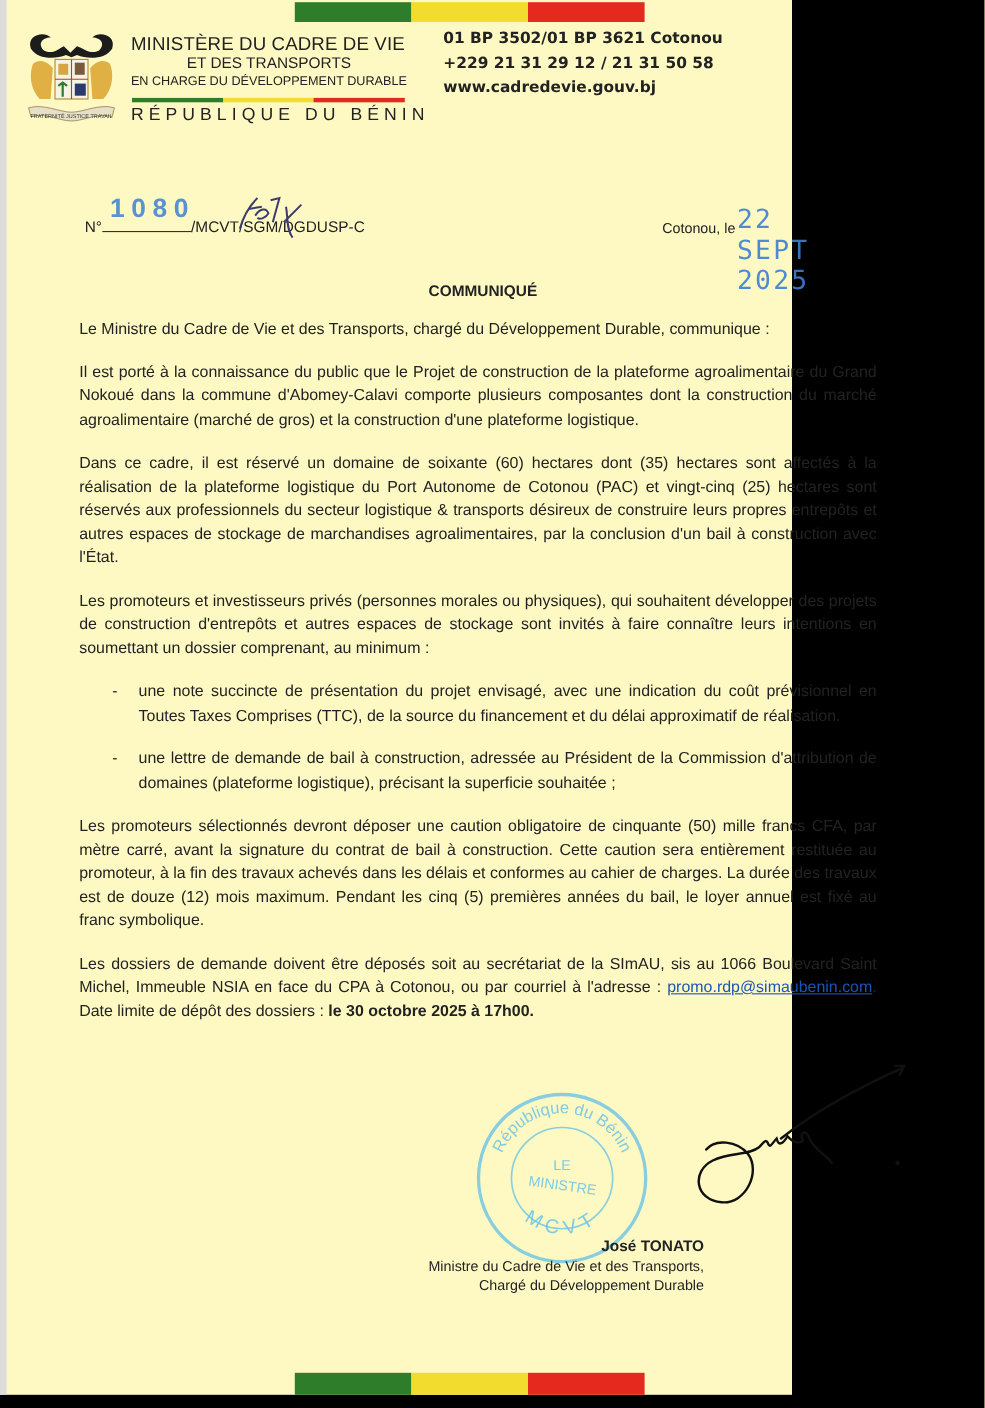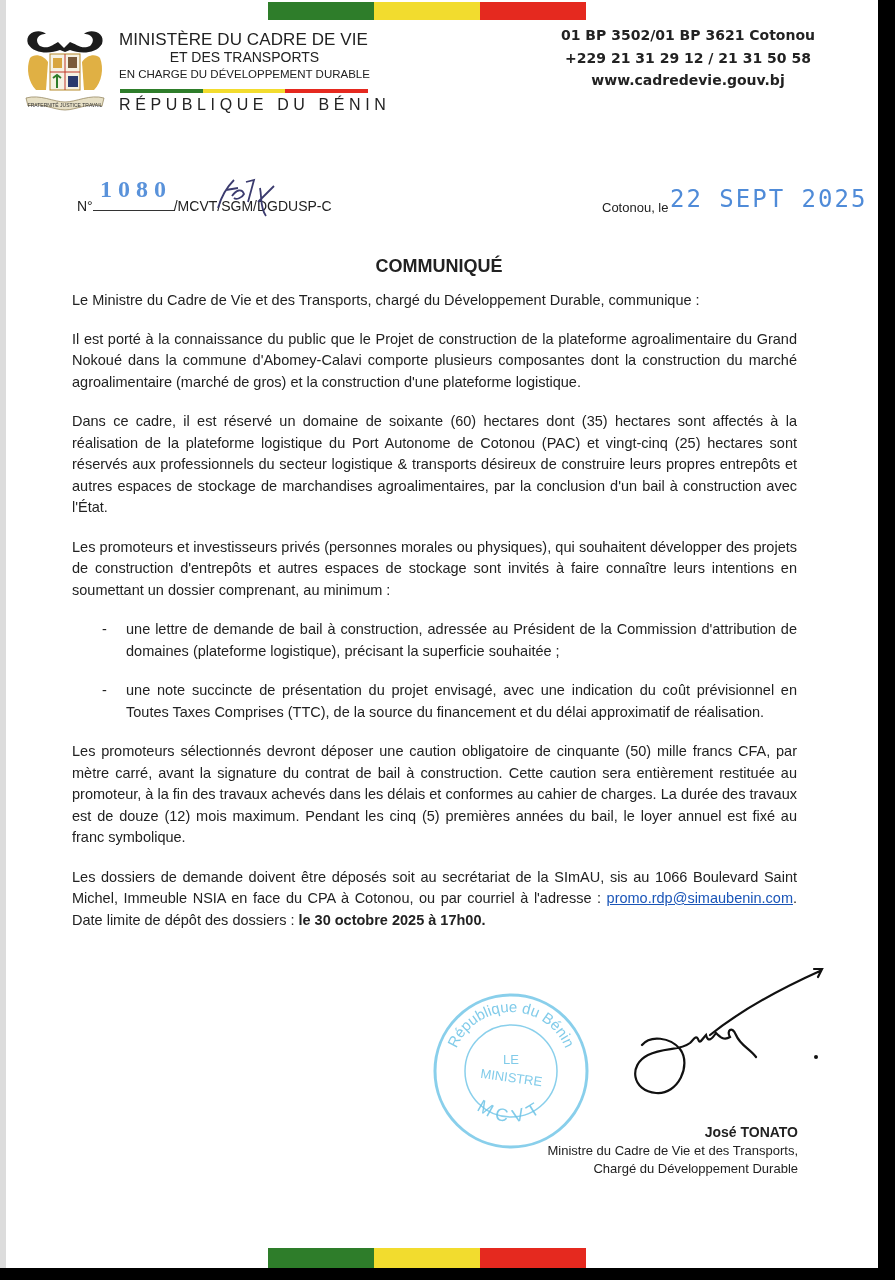--- a/index.html
+++ b/index.html
@@ -1,47 +1,47 @@
 <!DOCTYPE html>
 <html><head>
 <meta charset="utf-8">
 <style>
   html, body { margin:0; padding:0; }
   body { width:895px; height:1280px; position:relative; background:#000; overflow:hidden;
          font-family:"Liberation Sans", sans-serif; color:#1a1a1a; }
-  .page { position:absolute; left:0; top:0; width:878px; height:1268px; background:#ffffff; }
+  .page { position:absolute; left:0; top:0; width:720px; height:1268px; background:#fef9c3; }
   .left-edge { position:absolute; left:0; top:0; width:6px; height:1268px; background:#dcdcdc; }
   .flag { position:absolute; display:flex; }
   .flag span { display:block; height:100%; }
   .flag-top { left:268px; top:2px; width:318px; height:18px; }
   .flag-bottom { left:268px; top:1248px; width:318px; height:20px; }
   .flag .g { background:#2e7d2a; flex:1; }
   .flag .y { background:#f2dc2e; flex:1; }
   .flag .r { background:#e5291f; flex:1; }
 
   .emblem { position:absolute; left:20px; top:28px; width:90px; height:84px; }
   .ministry { position:absolute; left:119px; top:30px; }
   .ministry .l1 { font-size:17px; font-weight:normal; color:#222; letter-spacing:0.1px; line-height:19px; }
   .ministry .l2 { font-size:14px; color:#222; line-height:17px;text-align:center; }
   .ministry .l3 { font-size:11.5px; color:#222; line-height:16px; }
   .mini-flag { position:absolute; left:120px; top:89px; width:248px; height:4px; display:flex; }
   .mini-flag span { flex:1; }
   .republic { position:absolute; left:119px; top:96px; font-size:16px; letter-spacing:4.6px; color:#222; }
 
-  .contact { position:absolute; right:63px; top:24px; text-align:center; font-family:"DejaVu Sans", sans-serif; font-weight:bold; font-size:14px; line-height:22.5px; color:#222; }
+  .contact { position:absolute; right:63px; top:24px; text-align:left; font-family:"DejaVu Sans", sans-serif; font-weight:bold; font-size:14px; line-height:22.5px; color:#222; }
 
   .ref { position:absolute; left:77px; top:198px; font-size:14px; color:#222; }
   .ref .blank { display:inline-block; width:81px; border-bottom:1px solid #333; height:10px; }
-  .stamp-num { position:absolute; left:100px; top:176px; font-size:24px; color:#3d7fd4; letter-spacing:6px; font-family:Liberation Serif, serif; font-weight:bold; opacity:0.85; }
+  .stamp-num { position:absolute; left:100px; top:176px; font-size:24px; color:#3d7fd4; letter-spacing:6px; font-family:Liberation Sans, sans-serif; font-weight:bold; opacity:0.85; }
   .scribble { position:absolute; left:208px; top:168px; }
 
   .date-label { position:absolute; left:578px; top:200px; font-size:13px; color:#222;margin-left:24px; }
   .date-stamp { position:absolute; left:670px; top:185px; font-size:24px; color:#3d7fd4; letter-spacing:2px; font-family:"DejaVu Sans Mono", monospace; opacity:0.9; }
 
-  .title { position:absolute; left:0; width:878px; top:256px; text-align:center; font-weight:bold; font-size:18px; color:#222; }
+  .title { position:absolute; left:0; width:878px; top:256px; text-align:center; font-weight:bold; font-size:14px; color:#222; }
 
   .body { position:absolute; left:72px; width:725px; top:290px; font-size:14.5px; line-height:21.5px; color:#222; }
   .body p { margin:0 0 18px 0; text-align:justify; }
   .body .intro { margin-bottom:17px; }
   .body ul { list-style:none; margin:0 0 18px 0; padding:0; }
   .body li { position:relative; padding-left:54px; text-align:justify; margin-bottom:18px; }
   .body li::before { content:"-"; position:absolute; left:30px; top:0; }
   .link { color:#1a55b8; text-decoration:underline; }
   .bold { font-weight:bold; }
 
@@ -107,22 +107,22 @@
   <div class="date-stamp">22 SEPT 2025</div>
 
   <div class="title">COMMUNIQUÉ</div>
 
   <div class="body">
     <p class="intro">Le Ministre du Cadre de Vie et des Transports, chargé du Développement Durable, communique :</p>
     <p>Il est porté à la connaissance du public que le Projet de construction de la plateforme agroalimentaire du Grand Nokoué dans la commune d'Abomey-Calavi comporte plusieurs composantes dont la construction du marché agroalimentaire (marché de gros) et la construction d'une plateforme logistique.</p>
     <p>Dans ce cadre, il est réservé un domaine de soixante (60) hectares dont (35) hectares sont affectés à la réalisation de la plateforme logistique du Port Autonome de Cotonou (PAC) et vingt-cinq (25) hectares sont réservés aux professionnels du secteur logistique &amp; transports désireux de construire leurs propres entrepôts et autres espaces de stockage de marchandises agroalimentaires, par la conclusion d'un bail à construction avec l'État.</p>
     <p>Les promoteurs et investisseurs privés (personnes morales ou physiques), qui souhaitent développer des projets de construction d'entrepôts et autres espaces de stockage sont invités à faire connaître leurs intentions en soumettant un dossier comprenant, au minimum :</p>
     <ul>
+      <li>une note succincte de présentation du projet envisagé, avec une indication du coût prévisionnel en Toutes Taxes Comprises (TTC), de la source du financement et du délai approximatif de réalisation.</li>
       <li>une lettre de demande de bail à construction, adressée au Président de la Commission d'attribution de domaines (plateforme logistique), précisant la superficie souhaitée ;</li>
-      <li>une note succincte de présentation du projet envisagé, avec une indication du coût prévisionnel en Toutes Taxes Comprises (TTC), de la source du financement et du délai approximatif de réalisation.</li>
     </ul>
     <p>Les promoteurs sélectionnés devront déposer une caution obligatoire de cinquante (50) mille francs CFA, par mètre carré, avant la signature du contrat de bail à construction. Cette caution sera entièrement restituée au promoteur, à la fin des travaux achevés dans les délais et conformes au cahier de charges. La durée des travaux est de douze (12) mois maximum. Pendant les cinq (5) premières années du bail, le loyer annuel est fixé au franc symbolique.</p>
     <p><span>Les dossiers de demande doivent être déposés soit au secrétariat de la SImAU, sis au 1066 Boulevard Saint Michel, Immeuble NSIA en face du CPA à Cotonou, ou par courriel à l'adresse : </span><span class="link">promo.rdp@simaubenin.com</span><span>. Date limite de dépôt des dossiers : </span><span class="bold">le 30 octobre 2025 à 17h00.</span></p>
   </div>
 
   <svg class="seal" viewBox="0 0 158 158">
     <defs>
       <path id="sealTop" d="M20 79 A59 59 0 0 1 138 79"></path>
       <path id="sealBot" d="M32 100 A52 52 0 0 0 126 100"></path>
     </defs>

